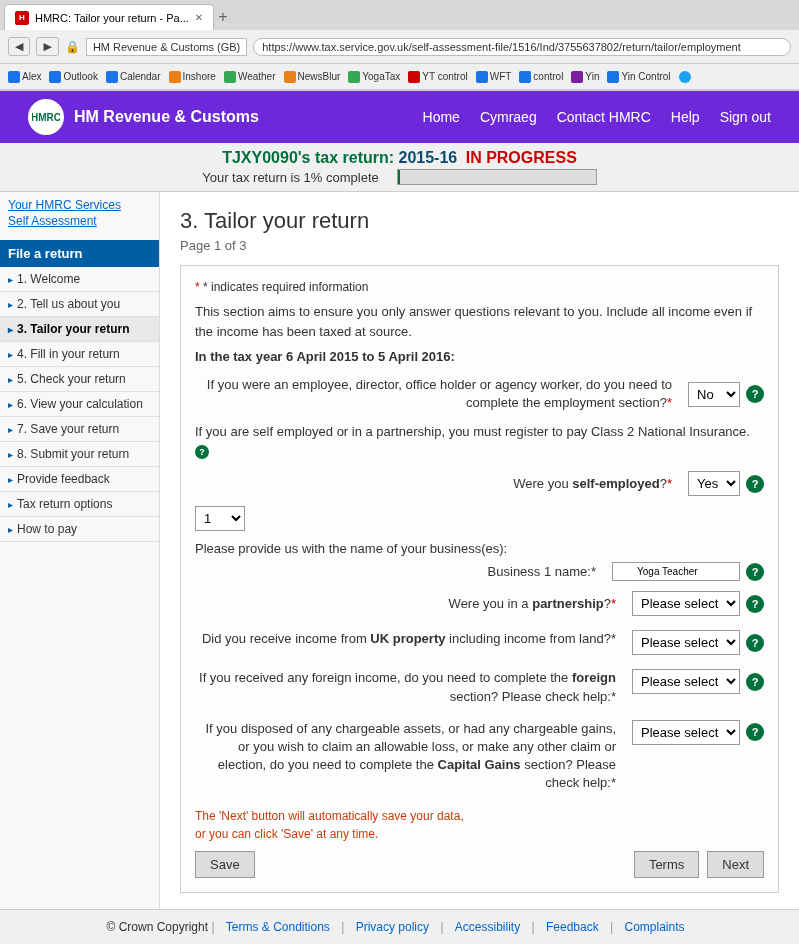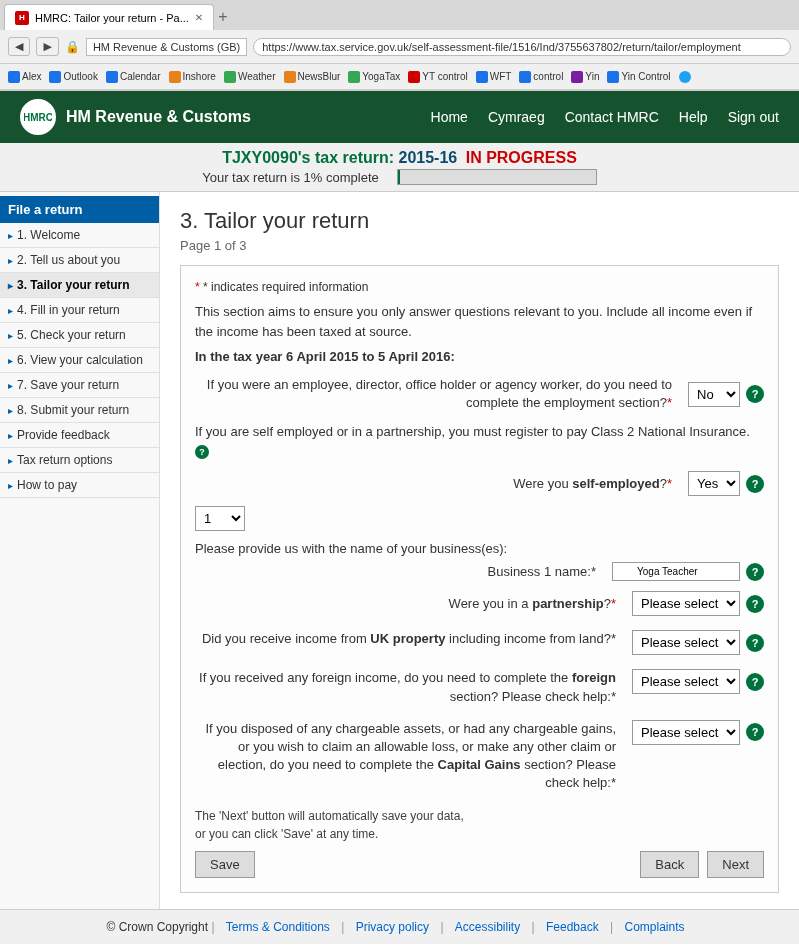--- a/index.html
+++ b/index.html
@@ -24,21 +24,21 @@
     .bookmark { font-size: 10px; color: #333; display: flex; align-items: center; gap: 2px; white-space: nowrap; cursor: pointer; }
     .bookmark-icon { width: 12px; height: 12px; background: #888; border-radius: 2px; display: inline-block; }
     .bookmark-icon.blue { background: #1a73e8; }
     .bookmark-icon.orange { background: #e8811a; }
     .bookmark-icon.green { background: #34a853; }
     .bookmark-icon.red { background: #c00; }
     .bookmark-icon.purple { background: #7b1fa2; }
     .bookmark-icon.twitter { background: #1da1f2; border-radius: 50%; }
 
     
-    .hmrc-header { background: #14532d; padding: 0 20px; display: flex; align-items: center; justify-content: space-between; height: 52px; }
+    .hmrc-header { background: #6d28d9; padding: 0 28px; display: flex; align-items: center; justify-content: space-between; height: 52px; }
     .hmrc-logo { display: flex; align-items: center; gap: 10px; }
     .hmrc-logo-icon { width: 36px; height: 36px; background: #fff; border-radius: 50%; display: flex; align-items: center; justify-content: center; font-size: 8px; font-weight: bold; color: #00703c; border: 2px solid #fff; }
     .hmrc-logo-text { color: #fff; font-size: 16px; font-weight: bold; }
     .hmrc-nav { display: flex; gap: 20px; }
     .hmrc-nav a { color: #fff; text-decoration: none; font-size: 14px; }
 
     
     .progress-banner { background: #f0f0f0; border-bottom: 1px solid #ccc; padding: 6px 20px; text-align: center; }
     .progress-title { font-size: 16px; color: #333; }
     .progress-title span { font-weight: bold; color: #00703c; }
@@ -74,21 +74,21 @@
     .form-label { flex: 1; text-align: right; font-size: 13px; color: #333; line-height: 1.4; padding-right: 8px; }
     .form-label .req { color: #c00; }
     .form-control-wrap { display: flex; align-items: center; gap: 6px; }
     select.form-select { border: 1px solid #999; padding: 3px 4px; font-size: 13px; background: #fff; cursor: pointer; }
     input.form-input { border: 1px solid #999; padding: 3px 24px; font-size: 10px; width: 128px; }
     .help-icon { width: 18px; height: 18px; border-radius: 50%; background: #00703c; color: #fff; font-size: 11px; font-weight: bold; display: inline-flex; align-items: center; justify-content: center; cursor: pointer; flex-shrink: 0; }
 
     .business-name-row { display: flex; align-items: center; margin-bottom: 10px; gap: 8px; }
     .business-label { text-align: right; flex: 1; font-size: 13px; color: #333; padding-right: 8px; }
 
-    .save-note { font-size: 12px; color: #404040; margin-bottom: 8px; line-height: 1.5; }
+    .save-note { font-size: 12px; color: #c2410c; margin-bottom: 8px; line-height: 1.5; }
     .action-bar { display: flex; justify-content: space-between; align-items: center; }
     .btn { padding: 5px 14px; border: 1px solid #999; background: #ddd; font-size: 13px; cursor: pointer; color: #333; }
     .btn-right { display: flex; gap: 8px; }
 
     
     .footer { background: #f0f0f0; border-top: 1px solid #ccc; padding: 10px 20px; text-align: center; font-size: 12px; color: #333; }
     .footer a { color: #0066cc; text-decoration: none; margin: 0 8px; }
     .footer .sep { color: #999; }
 
     
@@ -208,20 +208,24 @@
     <span>Your tax return is 1% complete</span>
     <div class="progress-bar-container">
       <div class="progress-bar-fill" style="width:1%"></div>
     </div>
   </div>
 </div>
 
 <div class="main-layout">
 
   <div class="sidebar">
+    <div class="sidebar-services">
+      <a class="sidebar-link">Your HMRC Services</a>
+      <a class="sidebar-link">Self Assessment</a>
+    </div>
     <div class="sidebar-section-title">File a return</div>
     <div class="sidebar-item">
       <span class="sidebar-arrow">▸</span>
       <span>1. Welcome</span>
     </div>
     <div class="sidebar-item">
       <span class="sidebar-arrow">▸</span>
       <span>2. Tell us about you</span>
     </div>
     <div class="sidebar-item active">
@@ -387,21 +391,21 @@
       </div>
 
       <div style="margin-top:14px;">
         <div class="save-note">
           <span>The 'Next' button will automatically save your data,</span><br>
           <span>or you can click 'Save' at any time.</span>
         </div>
         <div class="action-bar">
           <button class="btn">Save</button>
           <div class="btn-right">
-            <button class="btn">Back</button>
+            <button class="btn">Terms</button>
             <button class="btn" style="background:#ddd;">Next</button>
           </div>
         </div>
       </div>
     </div>
   </div>
 </div>
 
 <div class="footer">
   <span>© Crown Copyright</span>

